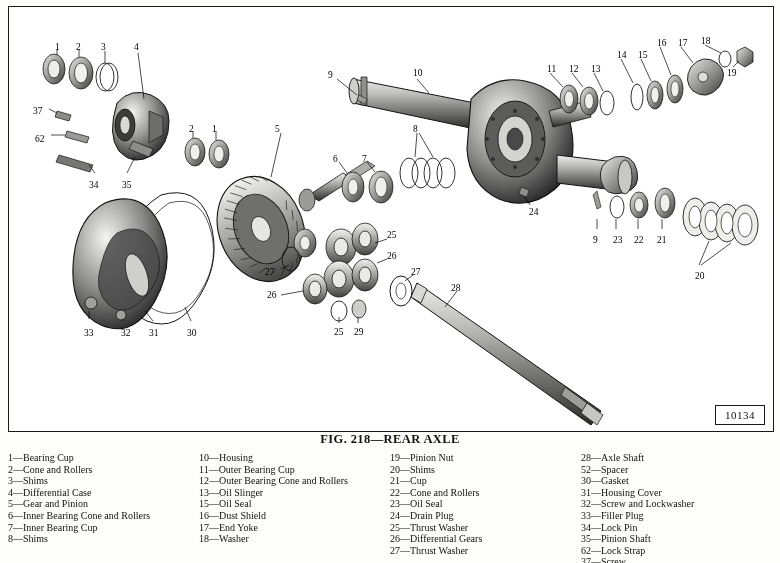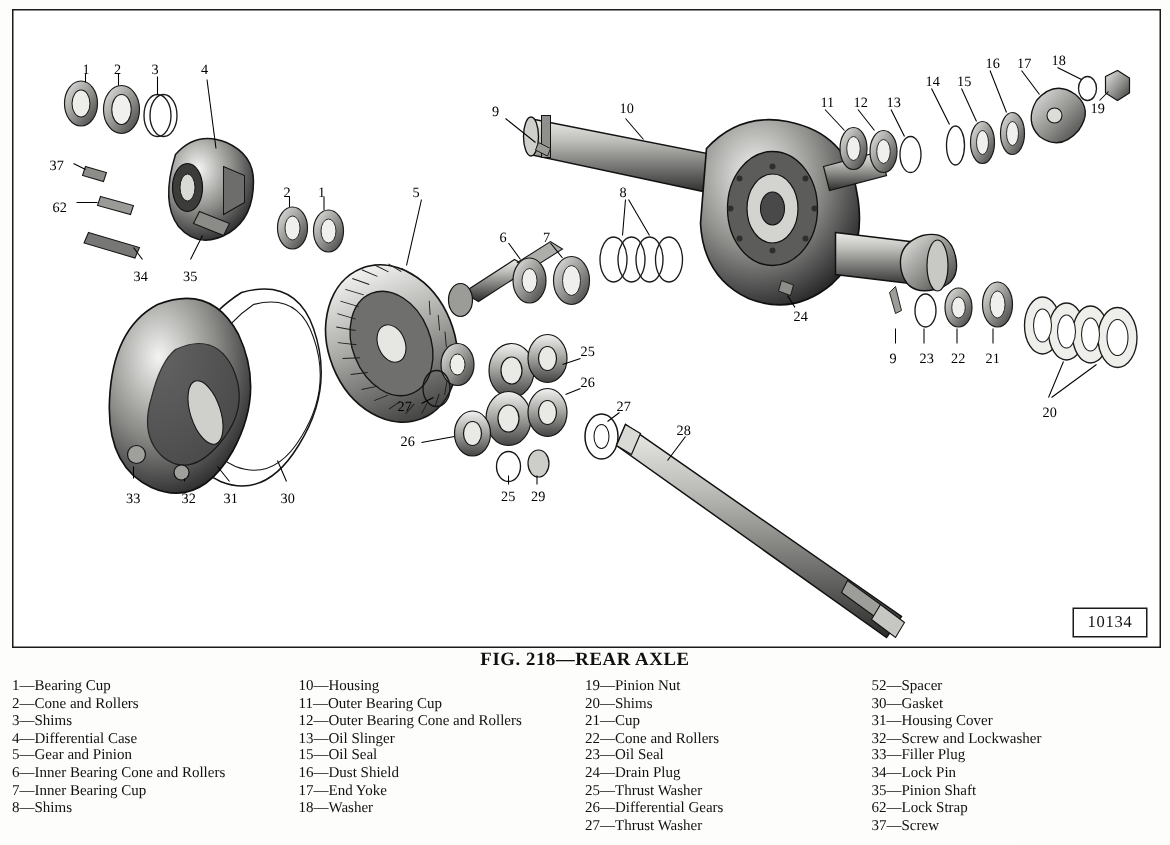--- a/index.html
+++ b/index.html
@@ -399,20 +399,21 @@
       <div class="legend-item">20—Shims</div>
       <div class="legend-item">21—Cup</div>
       <div class="legend-item">22—Cone and Rollers</div>
       <div class="legend-item">23—Oil Seal</div>
       <div class="legend-item">24—Drain Plug</div>
       <div class="legend-item">25—Thrust Washer</div>
       <div class="legend-item">26—Differential Gears</div>
       <div class="legend-item">27—Thrust Washer</div>
     </div>
     <div class="legend-col">
+      <div class="legend-item">28—Axle Shaft</div>
       <div class="legend-item">52—Spacer</div>
       <div class="legend-item">30—Gasket</div>
       <div class="legend-item">31—Housing Cover</div>
       <div class="legend-item">32—Screw and Lockwasher</div>
       <div class="legend-item">33—Filler Plug</div>
       <div class="legend-item">34—Lock Pin</div>
       <div class="legend-item">35—Pinion Shaft</div>
       <div class="legend-item">62—Lock Strap</div>
       <div class="legend-item">37—Screw</div>
     </div>

